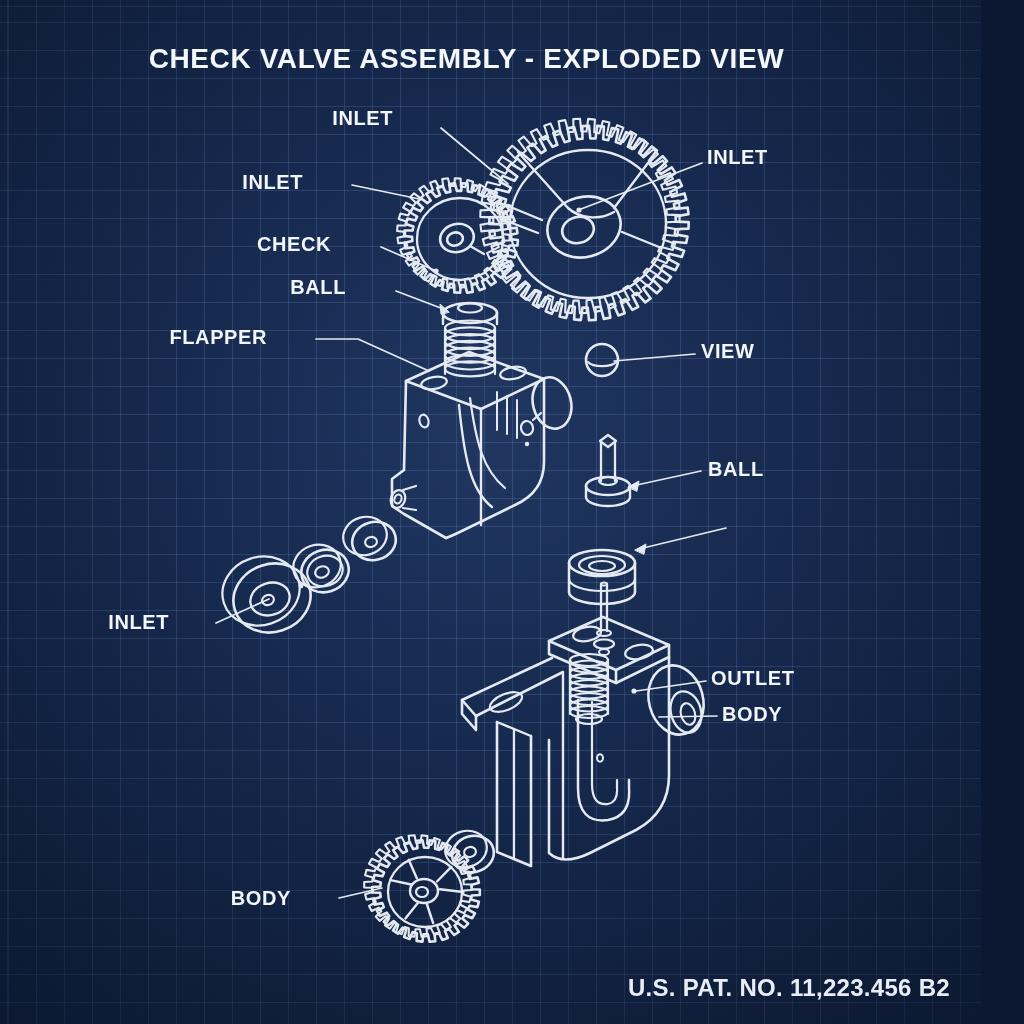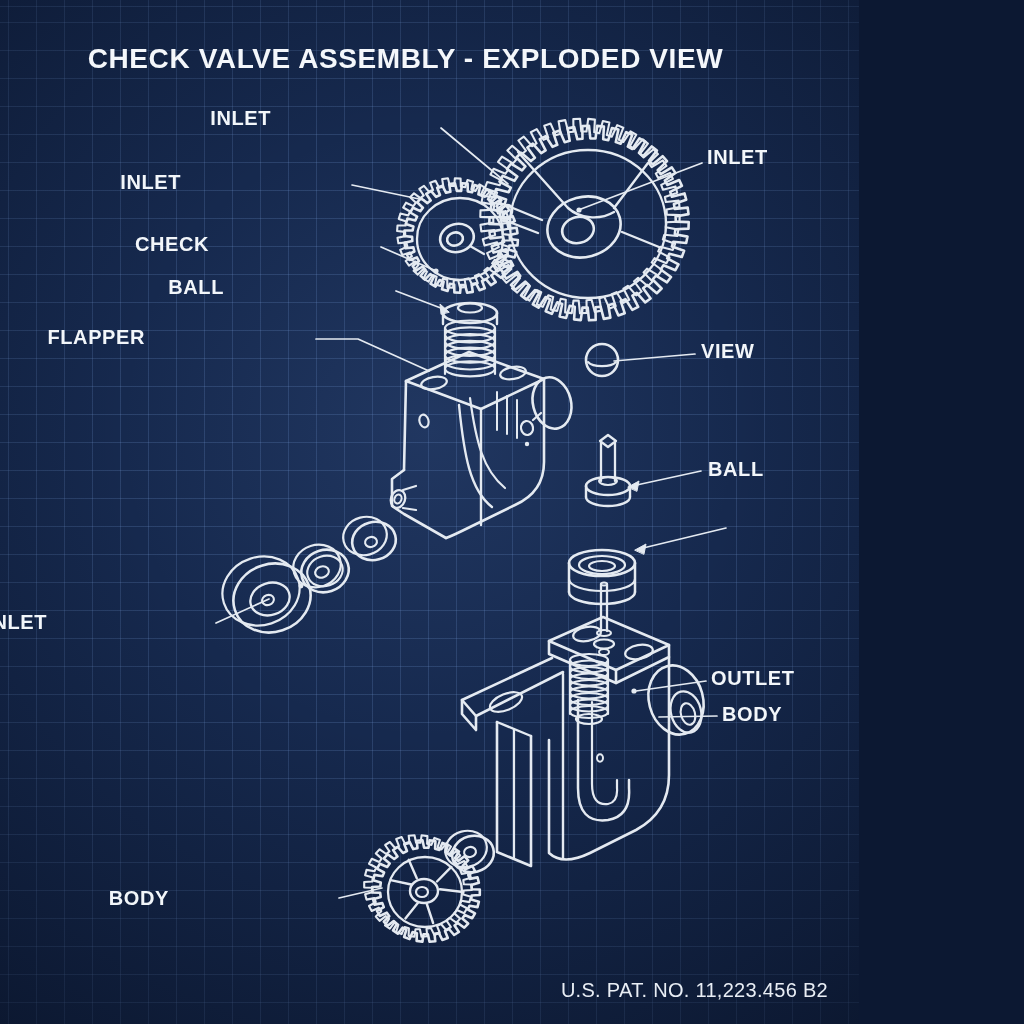--- a/index.html
+++ b/index.html
@@ -1,17 +1,17 @@
 <!DOCTYPE html>
 <html><head>
 <meta charset="utf-8">
 <style>
   html,body{margin:0;padding:0;background:#0c1832;}
   #stage{
-    position:relative;width:859px;height:1024px;overflow:hidden;
+    position:relative;width:981px;height:1024px;overflow:hidden;
     background-color:#16294e;
     font-family:"Liberation Sans","DejaVu Sans",sans-serif;
   }
   #grid{
     position:absolute;inset:0;
     background-image:
       repeating-linear-gradient(to right, rgba(116,154,212,.22) 0 1.5px, transparent 1.5px 28px),
       repeating-linear-gradient(to bottom, rgba(116,154,212,.22) 0 1.5px, transparent 1.5px 28px);
     background-position:8px 22px,8px 22px;
   }
@@ -20,21 +20,21 @@
     background:radial-gradient(circle at 50% 42%,
       rgba(95,135,205,.15) 0%, rgba(22,40,80,0) 42%, rgba(5,12,28,.58) 100%);
   }
   .title{
     position:absolute;top:45px;left:0;width:100%;box-sizing:border-box;
     padding-right:48px;text-align:center;
     color:#f4f7fb;font-size:28px;font-weight:800;letter-spacing:.6px;line-height:1;
   }
   .patent{
     position:absolute;right:31px;bottom:24px;
-    color:#e9eef5;font-size:20px;font-weight:400;letter-spacing:.3px;line-height:1;
+    color:#e9eef5;font-size:24px;font-weight:700;letter-spacing:.3px;line-height:1;
   }
   .lbl{
     position:absolute;color:#f2f6fa;font-size:20px;font-weight:700;
     letter-spacing:.6px;line-height:1;white-space:nowrap;
   }
   .lbl.r{text-align:right;}
   svg{position:absolute;inset:0;}
   #art{stroke:#edf2f8;fill:none;stroke-linecap:round;stroke-linejoin:round;opacity:.96;}
 </style>
 </head>

